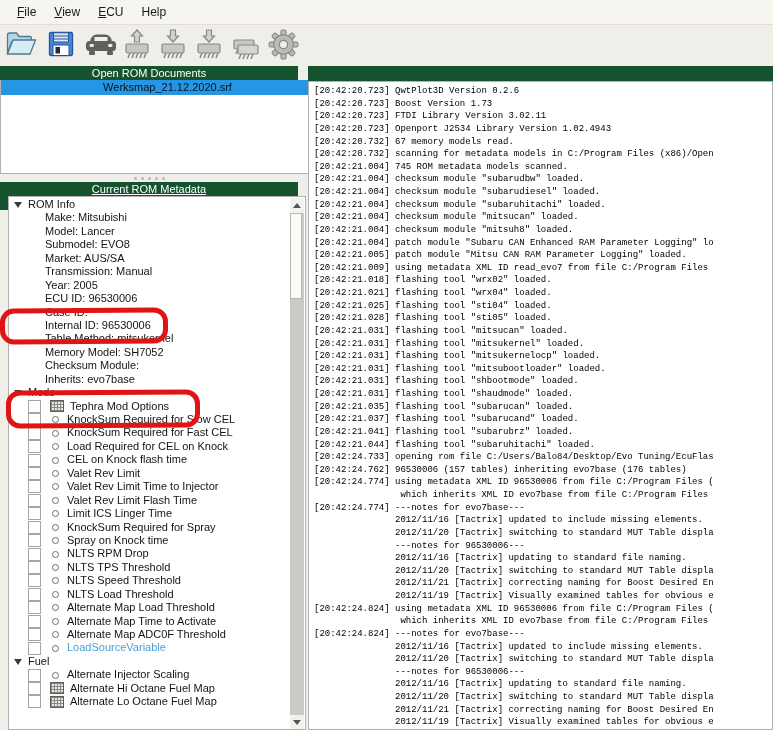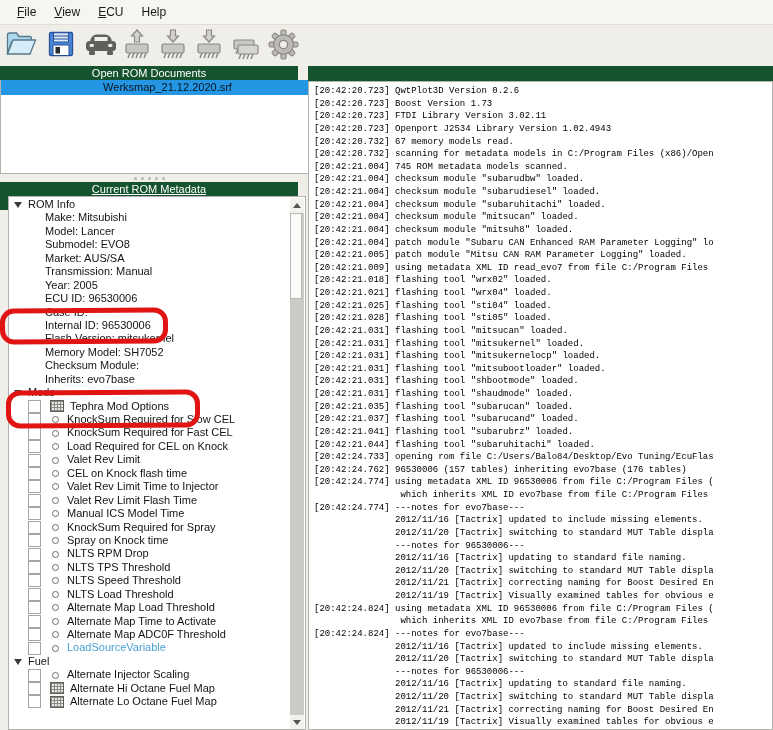--- a/index.html
+++ b/index.html
@@ -252,21 +252,21 @@
         <div class="trow field">
           <span class="lbl">ECU ID: 96530006</span>
         </div>
         <div class="trow field">
           <span class="lbl">Case ID:</span>
         </div>
         <div class="trow field">
           <span class="lbl">Internal ID: 96530006</span>
         </div>
         <div class="trow field">
-          <span class="lbl">Flash Version: mitsukernel</span>
+          <span class="lbl">Table Method: mitsukernel</span>
         </div>
         <div class="trow field">
           <span class="lbl">Memory Model: SH7052</span>
         </div>
         <div class="trow field">
           <span class="lbl">Checksum Module:</span>
         </div>
         <div class="trow field">
           <span class="lbl">Inherits: evo7base</span>
         </div>
@@ -290,41 +290,41 @@
           <span class="lbl">KnockSum Required for Fast CEL</span>
         </div>
         <div class="trow mod">
           <span class="cb"></span>
           <span class="ticn scl"></span>
           <span class="lbl">Load Required for CEL on Knock</span>
         </div>
         <div class="trow mod">
           <span class="cb"></span>
           <span class="ticn scl"></span>
+          <span class="lbl">CEL on Knock flash time</span>
+        </div>
+        <div class="trow mod">
+          <span class="cb"></span>
+          <span class="ticn scl"></span>
           <span class="lbl">Valet Rev Limit</span>
         </div>
         <div class="trow mod">
           <span class="cb"></span>
           <span class="ticn scl"></span>
-          <span class="lbl">CEL on Knock flash time</span>
-        </div>
-        <div class="trow mod">
-          <span class="cb"></span>
-          <span class="ticn scl"></span>
           <span class="lbl">Valet Rev Limit Time to Injector</span>
         </div>
         <div class="trow mod">
           <span class="cb"></span>
           <span class="ticn scl"></span>
           <span class="lbl">Valet Rev Limit Flash Time</span>
         </div>
         <div class="trow mod">
           <span class="cb"></span>
           <span class="ticn scl"></span>
-          <span class="lbl">Manual ICS Model Time</span>
+          <span class="lbl">Limit ICS Linger Time</span>
         </div>
         <div class="trow mod">
           <span class="cb"></span>
           <span class="ticn scl"></span>
           <span class="lbl">KnockSum Required for Spray</span>
         </div>
         <div class="trow mod">
           <span class="cb"></span>
           <span class="ticn scl"></span>
           <span class="lbl">Spray on Knock time</span>

